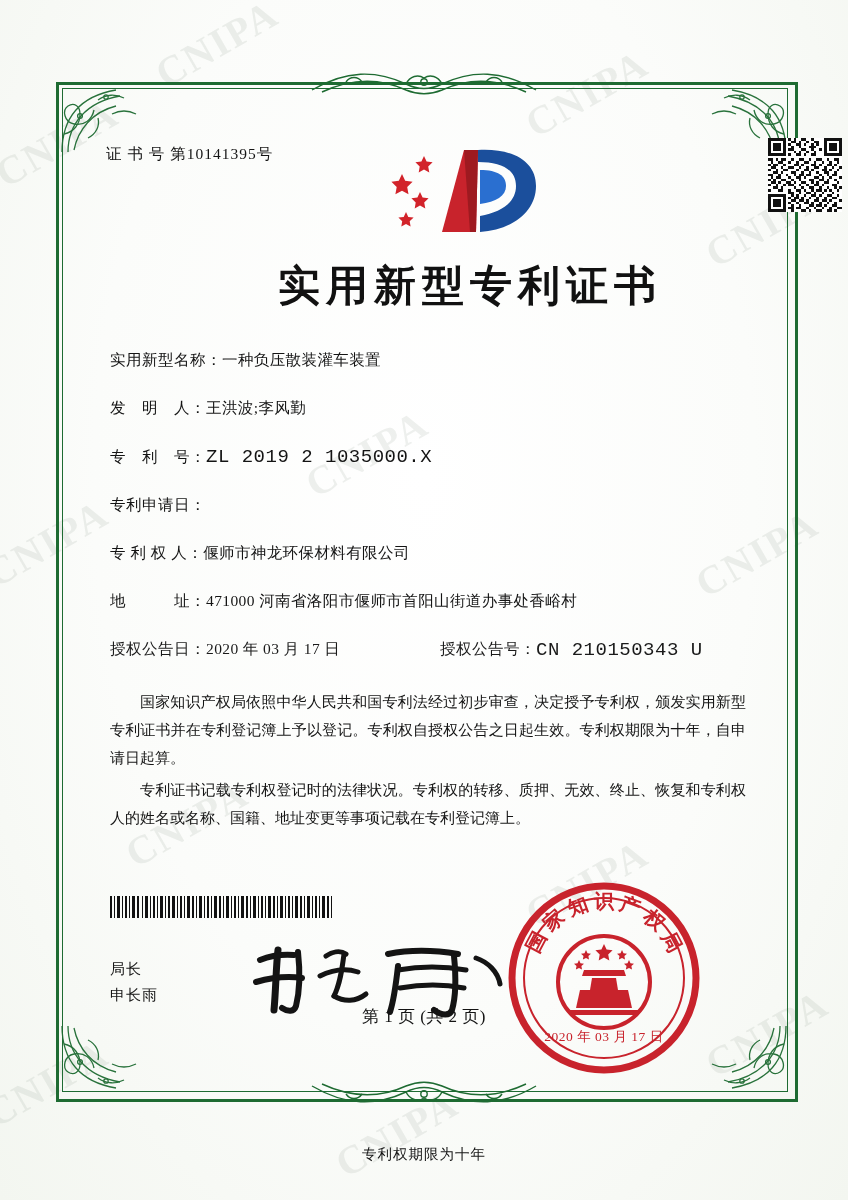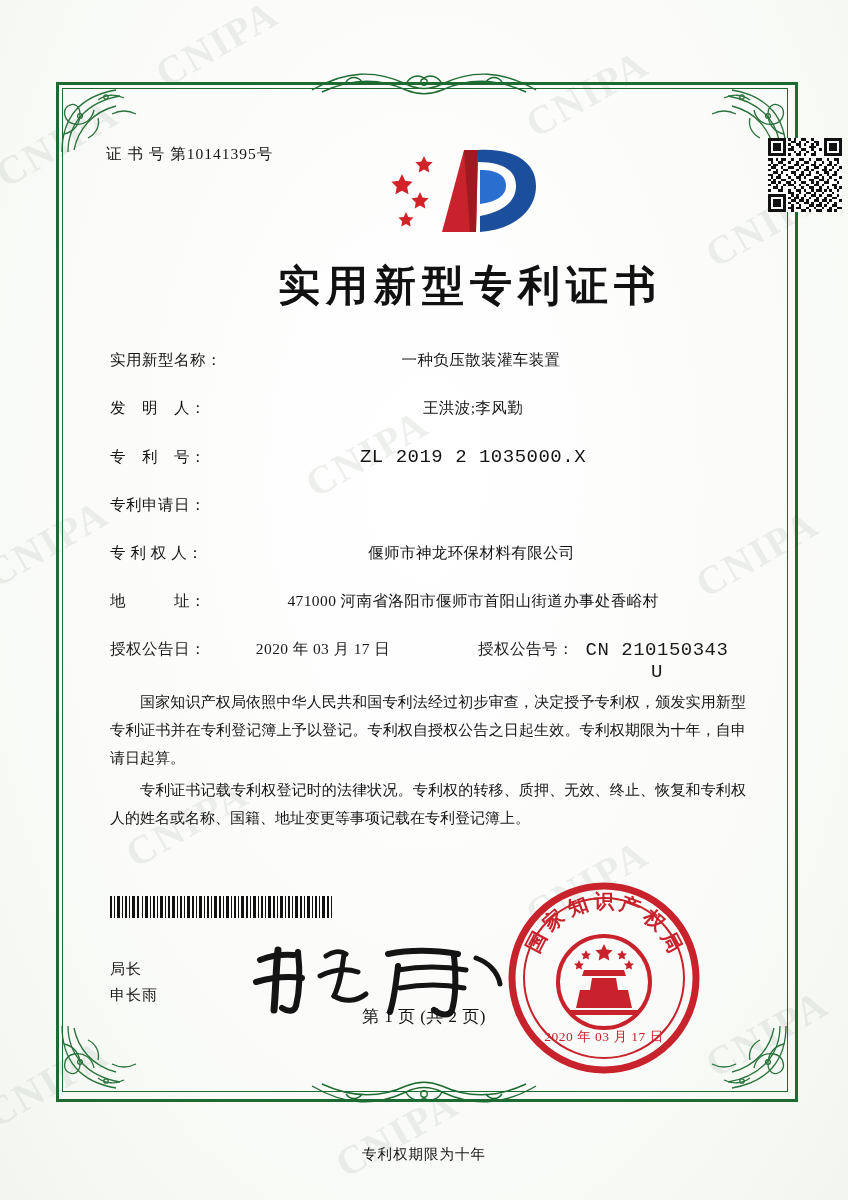--- a/index.html
+++ b/index.html
@@ -155,34 +155,32 @@
     color: #141414;
   }
   .f-label {
     flex: 0 0 auto;
     white-space: pre;
     letter-spacing: 0.5px;
   }
   .f-value {
     flex: 1 1 auto;
     letter-spacing: 0.4px;
-    text-align: center;
   }
   .f-value.mono {
     font-family: "Liberation Mono", "DejaVu Sans Mono", monospace;
     font-size: 19px;
     letter-spacing: 0.5px;
   }
 
   .row-split {
     display: flex;
     align-items: baseline;
     margin-bottom: 22px;
     font-size: 15.5px;
-    gap: 38px;
   }
   .split-left { flex: 0 0 330px; display: flex; }
   .split-right { flex: 1 1 auto; display: flex; }
 
   .paragraphs {
     position: absolute;
     left: 48px;
     top: 600px;
     width: 636px;
     font-size: 15px;

